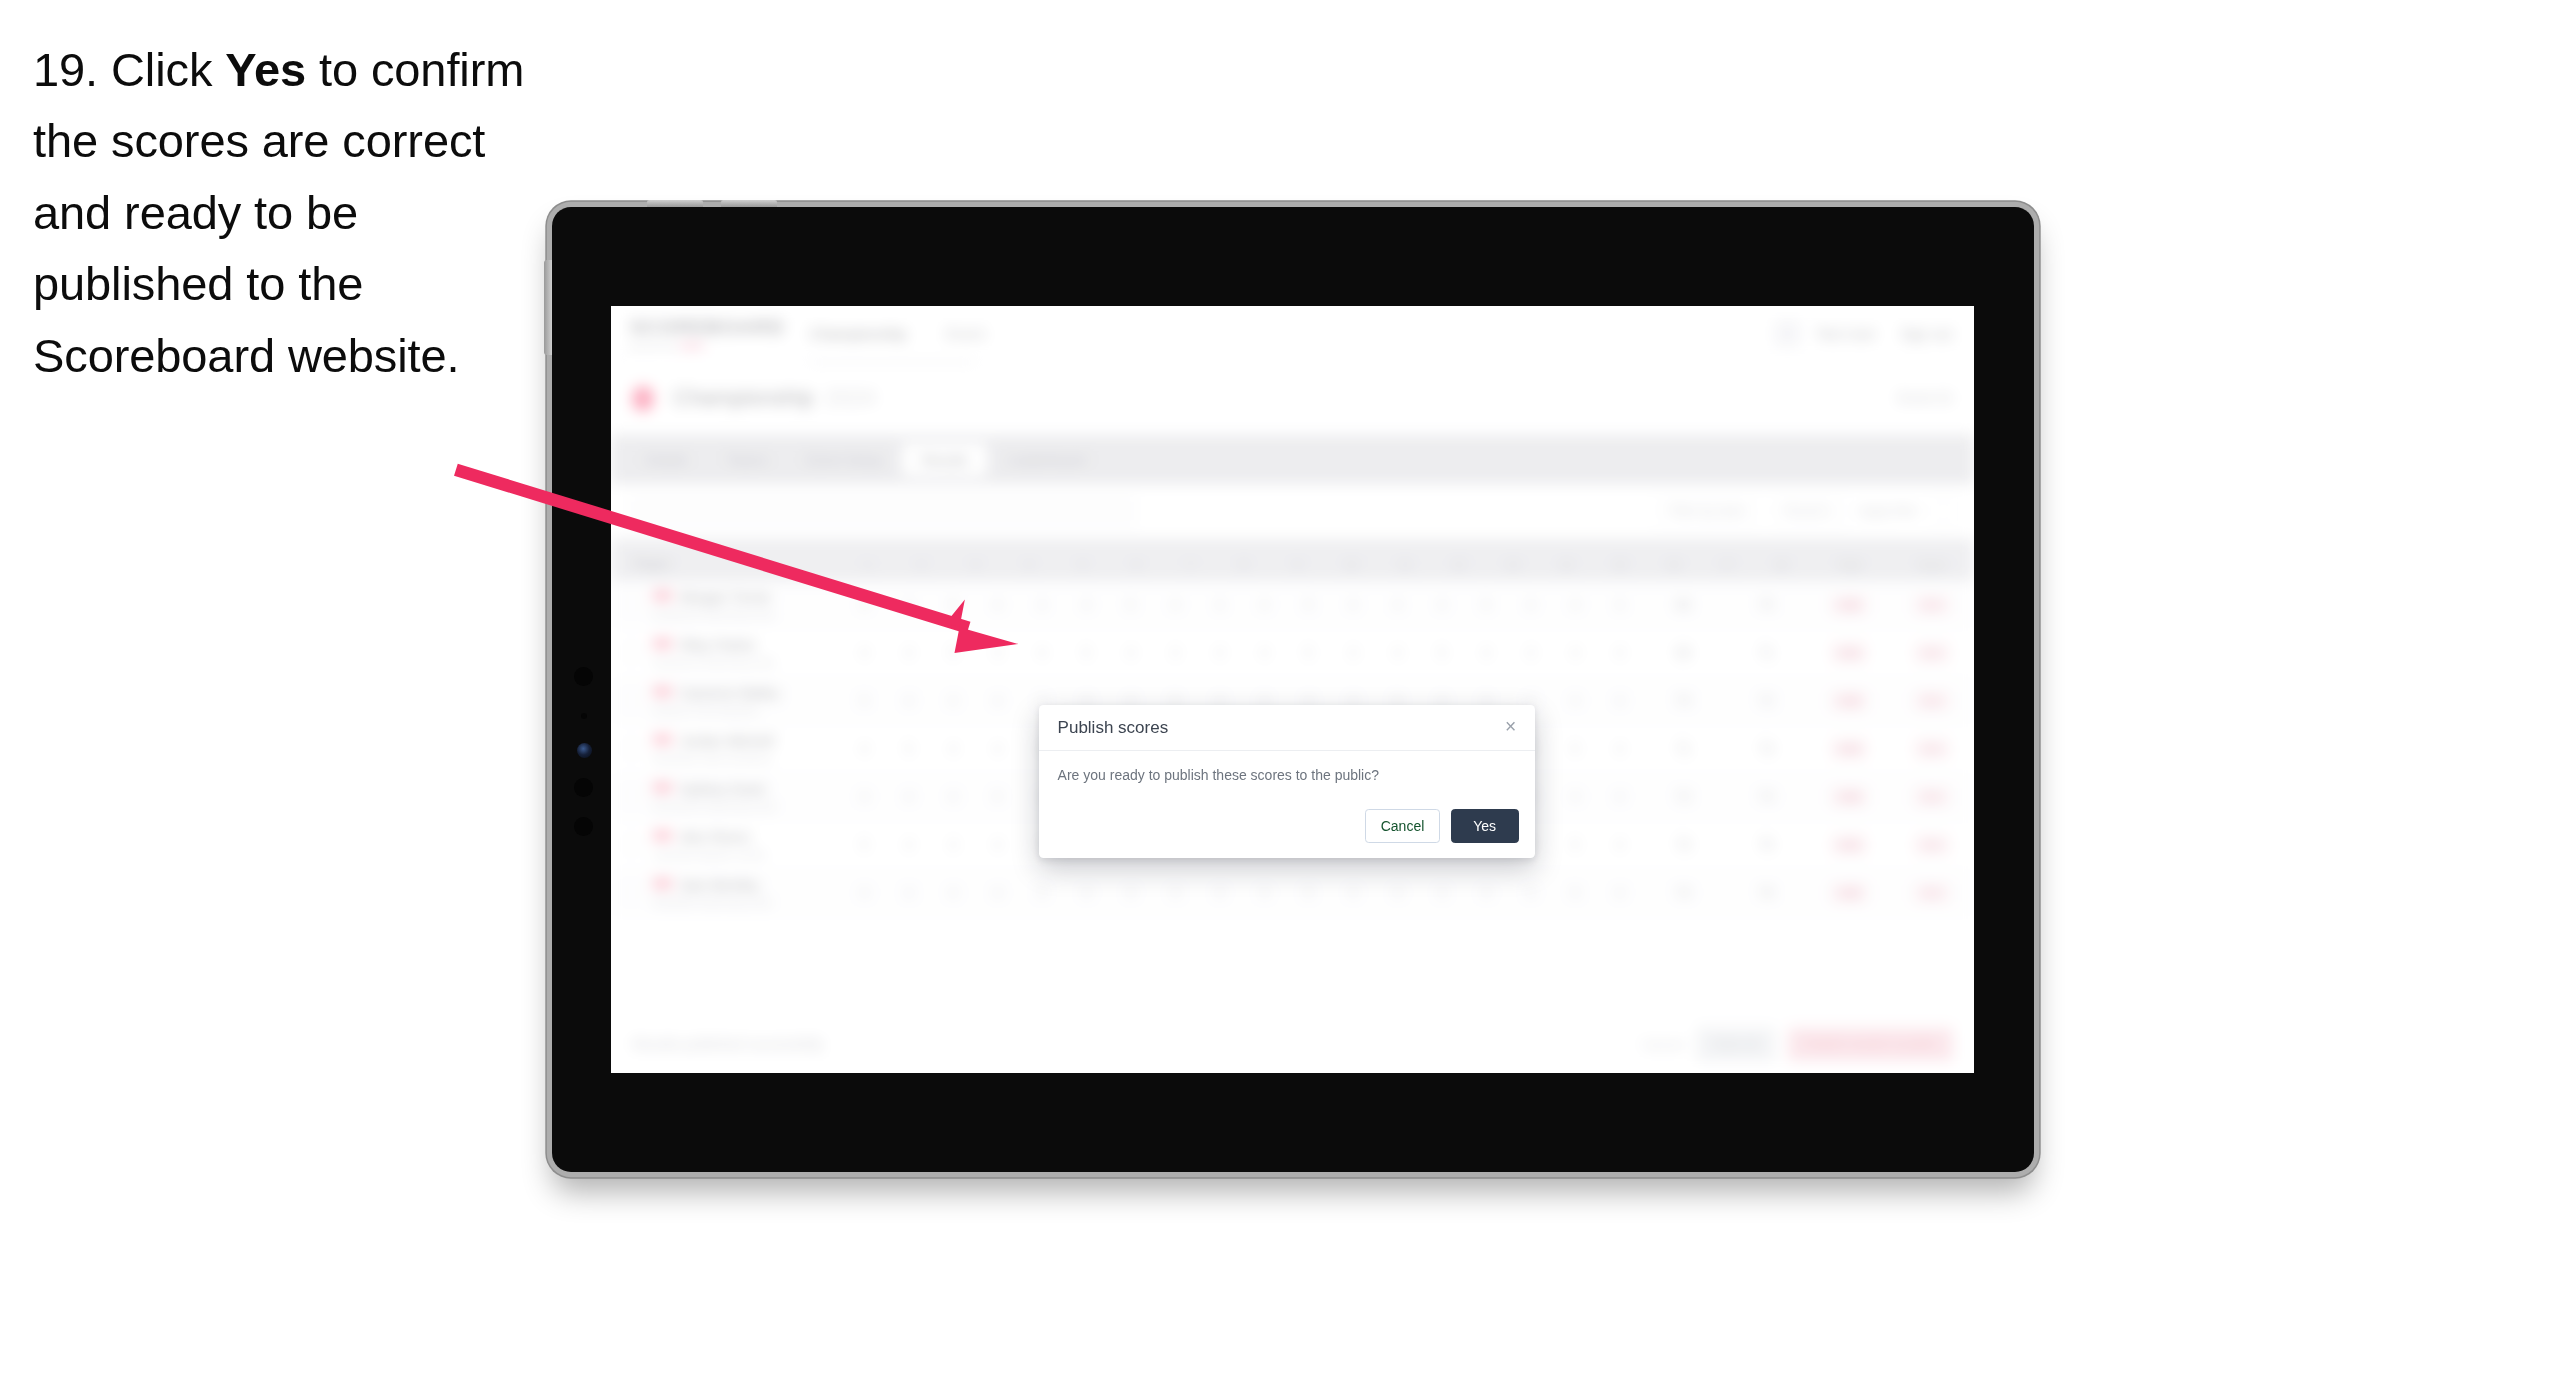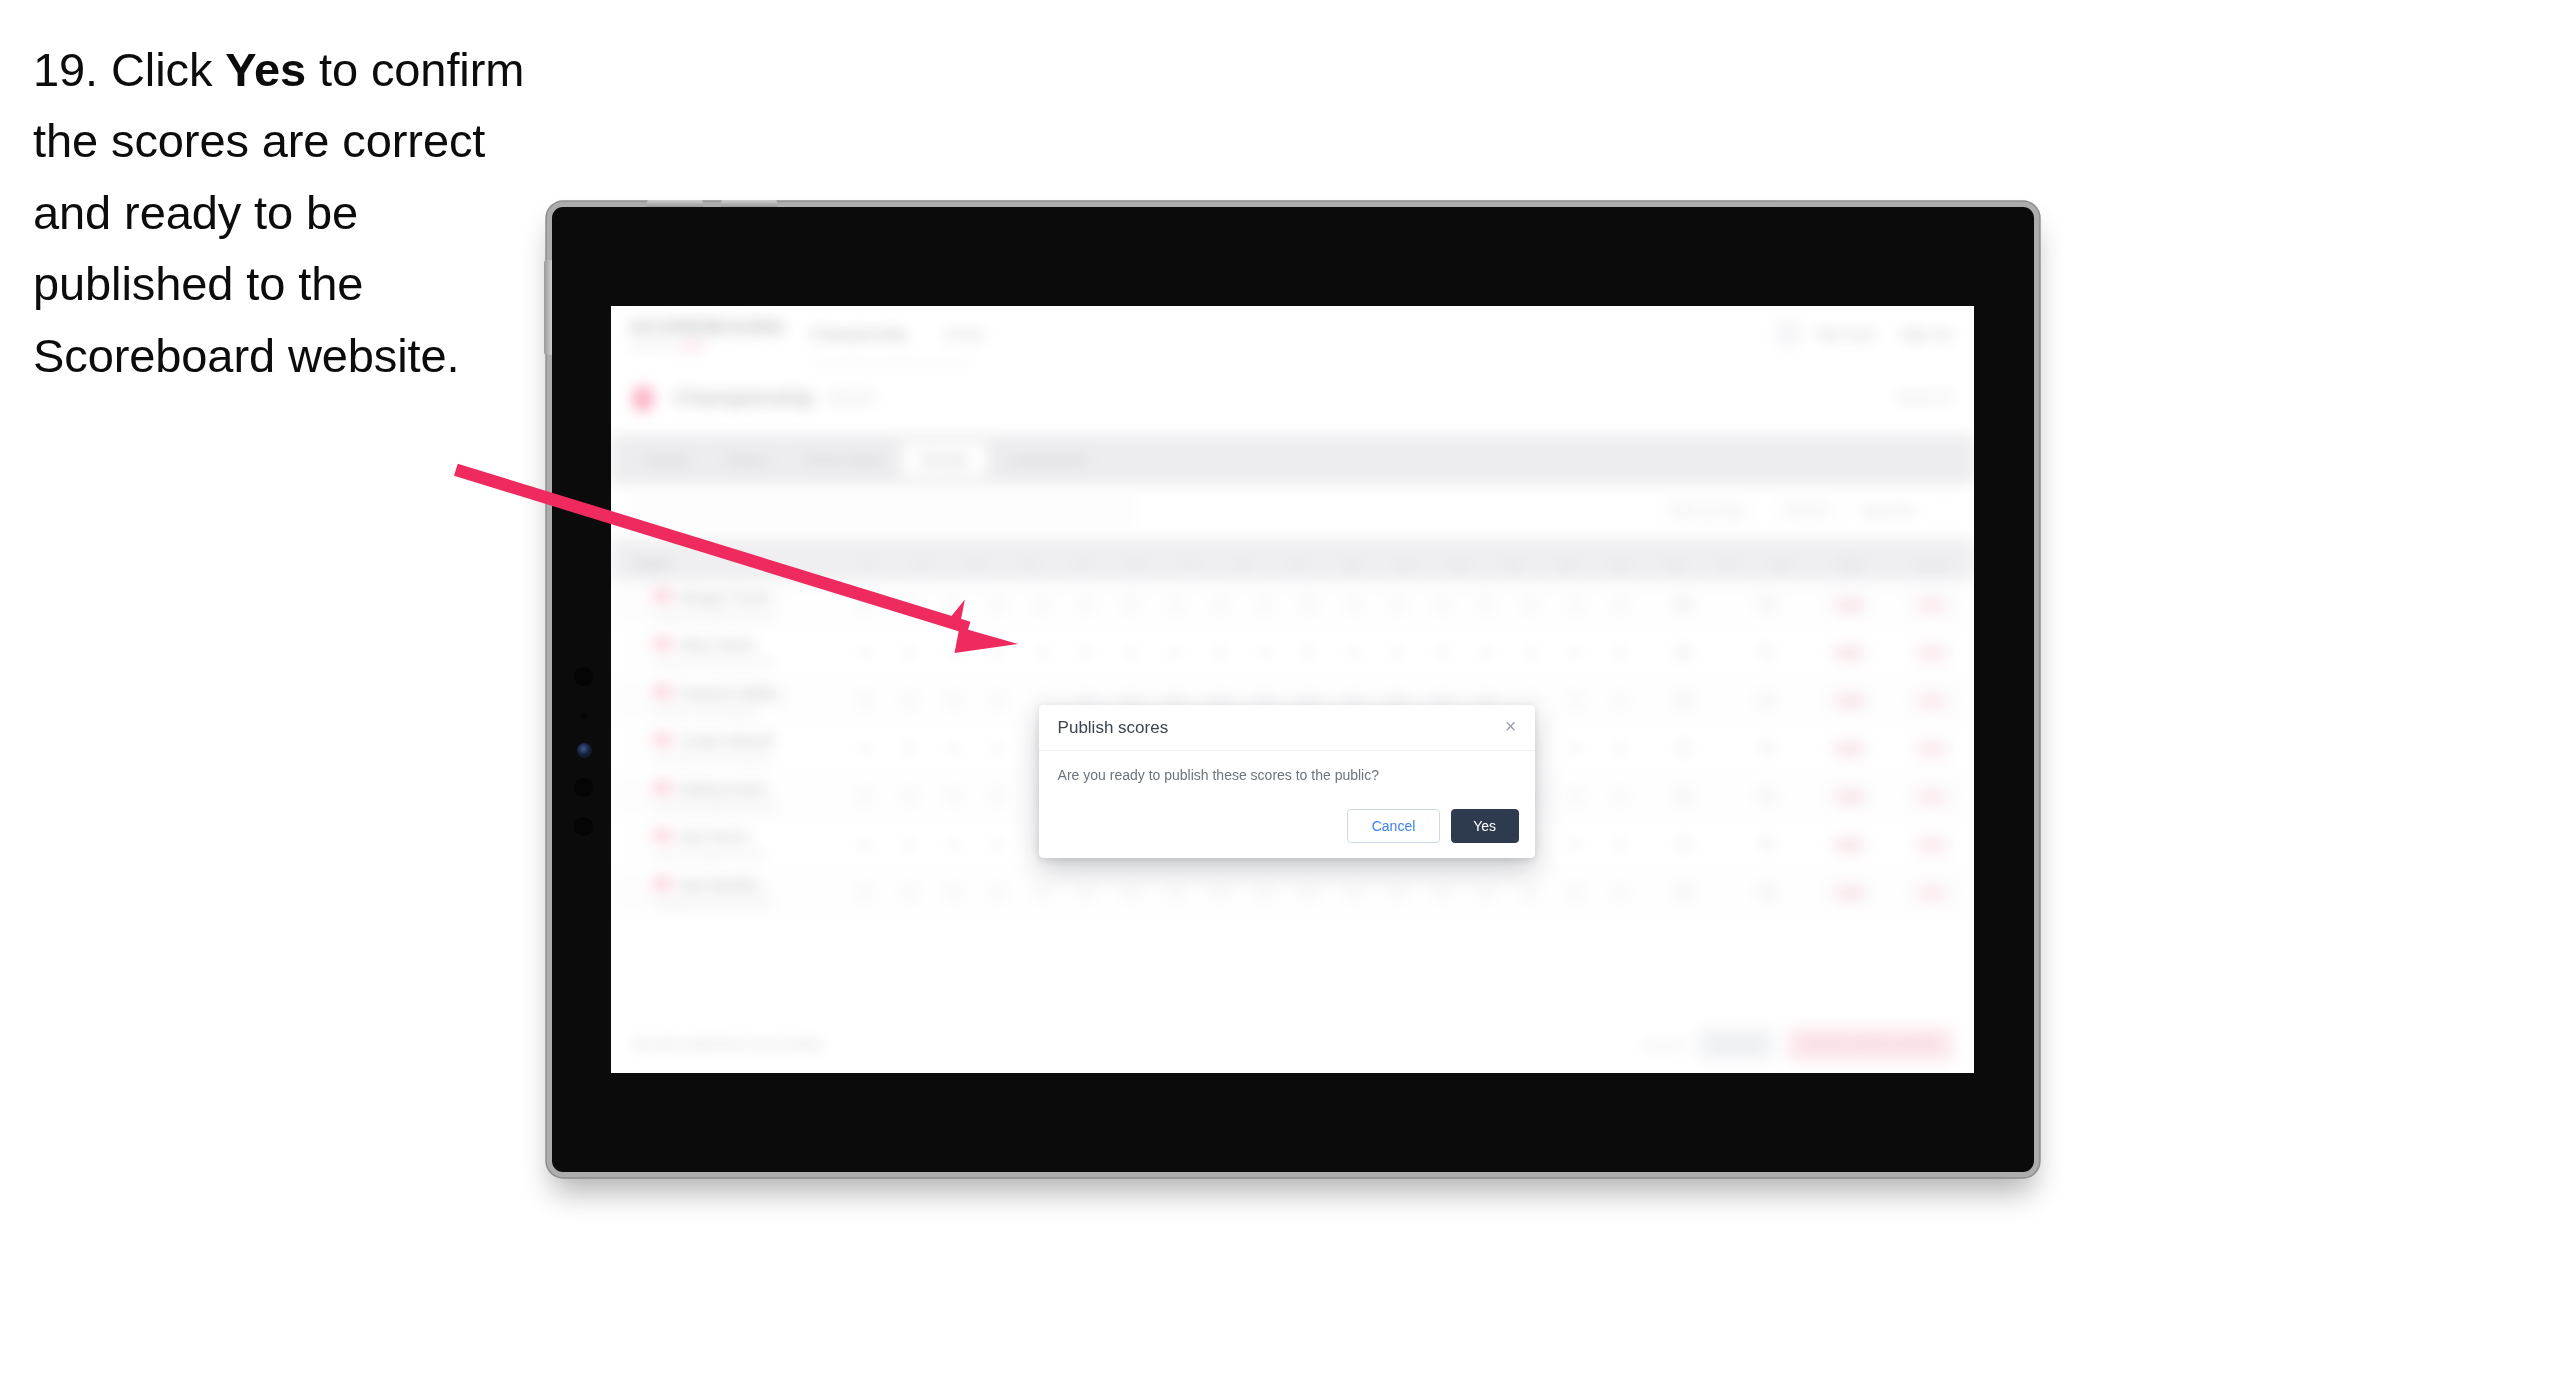--- a/index.html
+++ b/index.html
@@ -26,21 +26,21 @@
   }
   #caption b { font-weight: 700; }
 
   
   #tablet {
     position: absolute;
     left: 552px;
     top: 207px;
     width: 1482px;
     height: 965px;
-    border-radius: 11px;
+    border-radius: 19px;
     background: #0b0b0b;
     box-shadow:
       0 0 0 5.2px #adadad,
       0 0 0 6.7px #8d8d8d,
       0 19.3px 30px rgba(0,0,0,0.30);
   }
   
   .vol-btn {
     position: absolute;
     top: -7.4px;
@@ -203,21 +203,21 @@
   #modal-text { font-size: 14px; color: #6d747e; }
   #modal-actions {
     position: absolute; right: 16.3px; bottom: 15px;
     display: flex; align-items: center; gap: 10.4px;
   }
   .mbtn {
     height: 34px; min-width: 68px; border-radius: 3.7px; font-size: 14px;
     display: flex; align-items: center; justify-content: center; cursor: pointer;
     font-family: "Liberation Sans", sans-serif;
   }
-  #btn-cancel { background: #ffffff; border: 0.7px solid #cfd9e6; color: #3b82f6; padding: 0 24px; }
+  #btn-cancel { background: #ffffff; border: 0.7px solid #cfd9e6; color: #14532d; padding: 0 15px; }
   #btn-yes    { background: #2e3b4e; border: 0.7px solid #2e3b4e; color: #ffffff; padding: 0 18px; }
 
   
   #arrow { position: absolute; left: 0; top: 0; width: 2576px; height: 1386px; pointer-events: none; }
 </style>
 </head>
 <body>
 
 <div id="stage">
 

